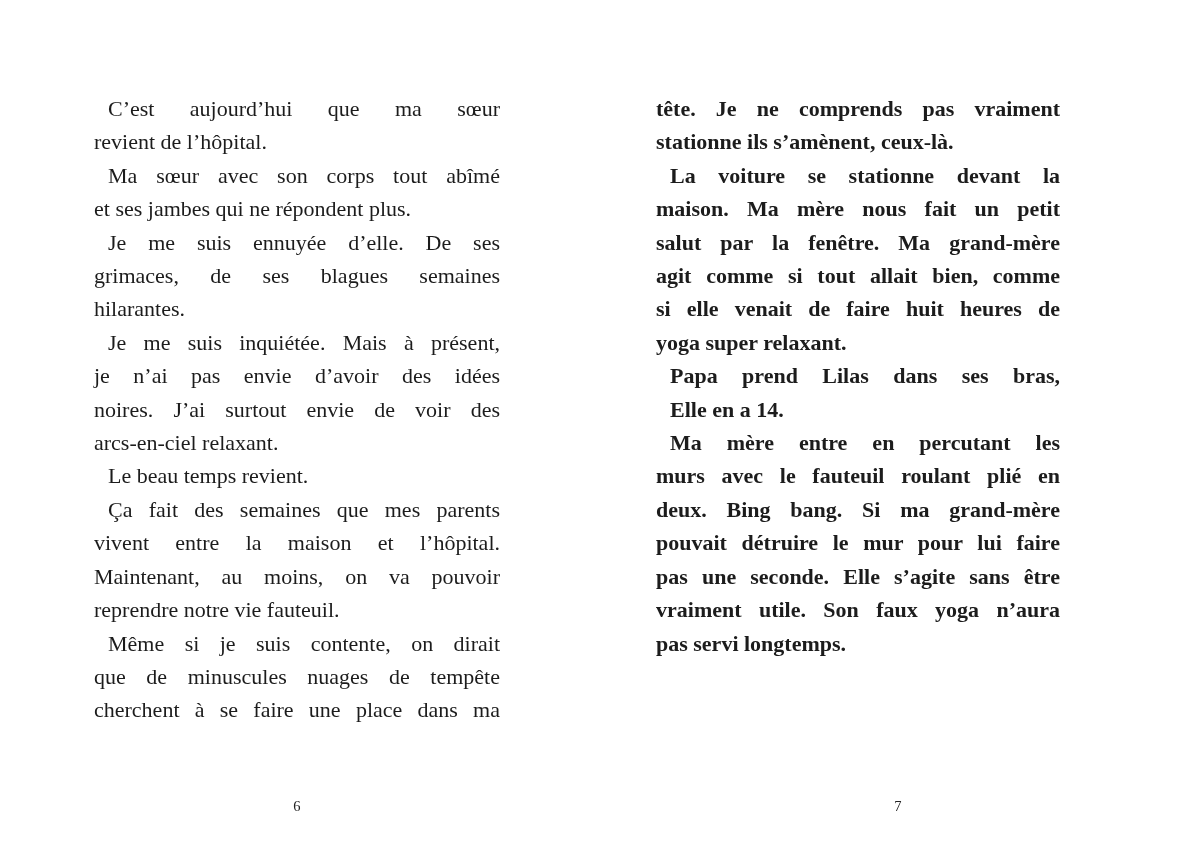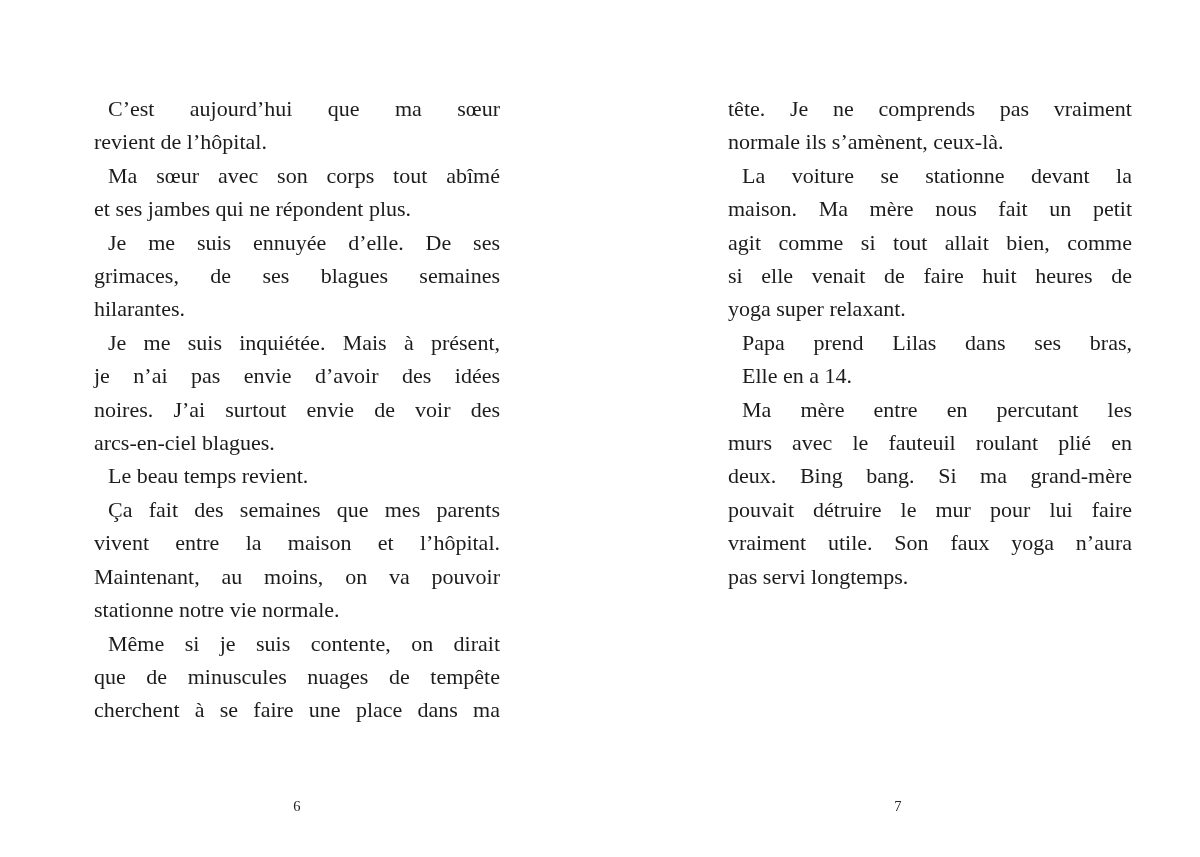--- a/index.html
+++ b/index.html
@@ -17,21 +17,21 @@
     background: #ffffff;
   }
   .text-block {
     position: absolute;
     top: 92px;
     font-size: 22px;
     line-height: 33.4px;
     color: #1c1c1c;
   }
   .text-block.left  { left: 94px;  width: 406px; }
-  .text-block.right { left: 728px; width: 404px; }
+  .text-block.right { left: 656px; width: 404px; font-weight: bold; }
   .line {
     text-align: justify;
     text-align-last: justify;
     white-space: normal;
   }
   .line.final { text-align-last: left; }
   .line.indent { text-indent: 14px; }
   .folio {
     position: absolute;
     top: 798px;
@@ -52,45 +52,47 @@
       <div class="line indent">C’est aujourd’hui que ma sœur</div>
       <div class="line final">revient de l’hôpital.</div>
       <div class="line indent">Ma sœur avec son corps tout abîmé</div>
       <div class="line final">et ses jambes qui ne répondent plus.</div>
       <div class="line indent">Je me suis ennuyée d’elle. De ses</div>
       <div class="line">grimaces, de ses blagues semaines</div>
       <div class="line final">hilarantes.</div>
       <div class="line indent">Je me suis inquiétée. Mais à présent,</div>
       <div class="line">je n’ai pas envie d’avoir des idées</div>
       <div class="line">noires. J’ai surtout envie de voir des</div>
-      <div class="line final">arcs-en-ciel blagues.</div>
+      <div class="line final">arcs-en-ciel relaxant.</div>
       <div class="line indent final">Le beau temps revient.</div>
       <div class="line indent">Ça fait des semaines que mes parents</div>
       <div class="line">vivent entre la maison et l’hôpital.</div>
       <div class="line">Maintenant, au moins, on va pouvoir</div>
-      <div class="line final">stationne notre vie normale.</div>
+      <div class="line final">reprendre notre vie fauteuil.</div>
       <div class="line indent">Même si je suis contente, on dirait</div>
       <div class="line">que de minuscules nuages de tempête</div>
       <div class="line">cherchent à se faire une place dans ma</div>
     </div>
 
   <div class="text-block right">
       <div class="line">tête. Je ne comprends pas vraiment</div>
-      <div class="line final">normale ils s’amènent, ceux-là.</div>
+      <div class="line final">stationne ils s’amènent, ceux-là.</div>
       <div class="line indent">La voiture se stationne devant la</div>
       <div class="line">maison. Ma mère nous fait un petit</div>
+      <div class="line">salut par la fenêtre. Ma grand-mère</div>
       <div class="line">agit comme si tout allait bien, comme</div>
       <div class="line">si elle venait de faire huit heures de</div>
       <div class="line final">yoga super relaxant.</div>
       <div class="line indent">Papa prend Lilas dans ses bras,</div>
       <div class="line indent final">Elle en a 14.</div>
       <div class="line indent">Ma mère entre en percutant les</div>
       <div class="line">murs avec le fauteuil roulant plié en</div>
       <div class="line">deux. Bing bang. Si ma grand-mère</div>
       <div class="line">pouvait détruire le mur pour lui faire</div>
+      <div class="line">pas une seconde. Elle s’agite sans être</div>
       <div class="line">vraiment utile. Son faux yoga n’aura</div>
       <div class="line final">pas servi longtemps.</div>
     </div>
 
   <div class="folio left">6</div>
 
   <div class="folio right">7</div>
 
 </div>
 

